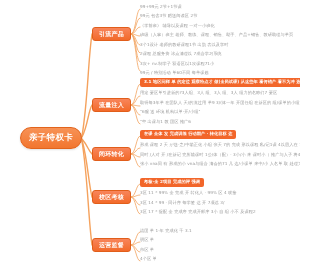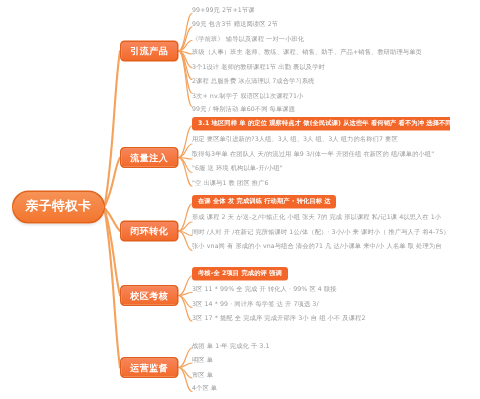--- a/index.html
+++ b/index.html
@@ -1,21 +1,21 @@
 <!DOCTYPE html>
 <html><head>
 <meta charset="utf-8">
 <style>
   html,body{margin:0;padding:0;}
   body{
     width:300px;height:266px;background:#ffffff;overflow:hidden;
     font-family:"DejaVu Sans","Liberation Sans",sans-serif;
     position:relative;
   }
-  #canvas{position:absolute;inset:0;width:300px;height:196px;}
+  #canvas{position:absolute;inset:0;width:300px;height:196px;margin-left:12px;}
   svg.links{position:absolute;left:0;top:0;width:300px;height:266px;pointer-events:none;}
 
   
   .node{
     position:absolute;box-sizing:border-box;
     display:flex;align-items:center;justify-content:center;
     color:#ffffff;white-space:nowrap;
     letter-spacing:.3px;
   }
   .root{

